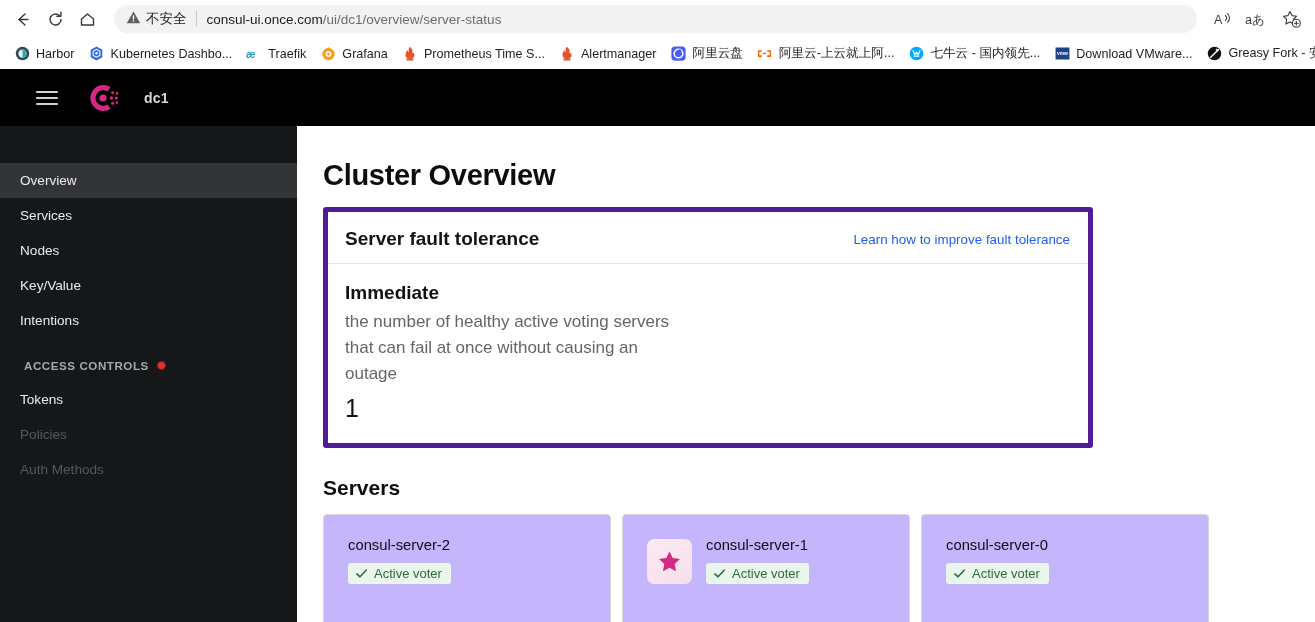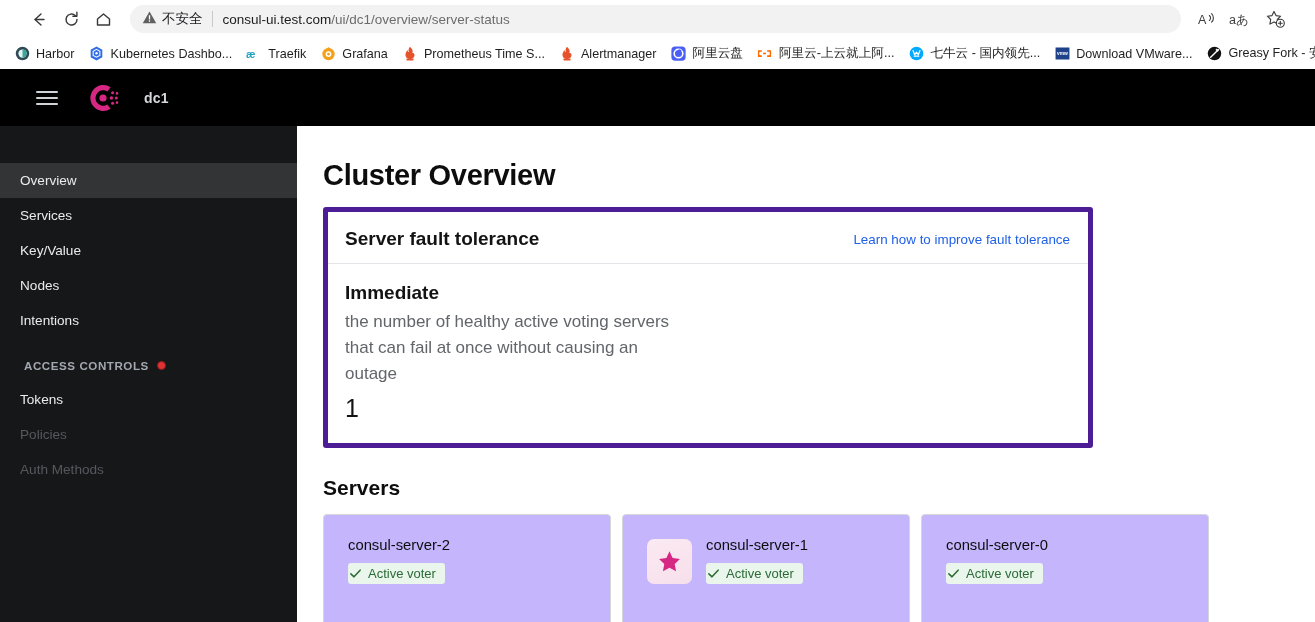--- a/index.html
+++ b/index.html
@@ -8,21 +8,21 @@
     font-family: "Liberation Sans", sans-serif;
     background: #ffffff;
     overflow: hidden;
   }
 
   
   .browser-chrome { width: 100%; background: #ffffff; }
 
   .toolbar {
     height: 38px; display: flex; align-items: center;
-    padding: 0 24px; gap: 2px; background: #ffffff;
+    padding: 0 8px; gap: 2px; background: #ffffff;
   }
   .nav-btn {
     width: 30px; height: 30px; display: flex;
     align-items: center; justify-content: center;
     border-radius: 4px; flex: none;
   }
   .nav-btn svg { display: block; }
 
   .omnibox {
     flex: 1; height: 28px; margin: 0 8px 0 10px;
@@ -158,21 +158,21 @@
     width: 45px; height: 45px; flex: none; border-radius: 7px;
     background: linear-gradient(155deg,#fbeaf2 0%,#f6dfeb 100%);
     display: flex; align-items: center; justify-content: center;
     margin-top: 2px;
   }
   .server-info { display: flex; flex-direction: column; gap: 10px; }
   .server-name { font-size: 14.8px; color: #0d0d0d; }
   .voter-badge {
     display: inline-flex; align-items: center; gap: 6px;
     background: #eaf5ec; border-radius: 3px;
-    padding: 3px 9px 3px 1px; align-self: flex-start;
+    padding: 3px 9px 3px 7px; align-self: flex-start;
   }
   .voter-text { font-size: 13px; color: #2a6b36; }
   .check svg { display: block; }
 </style>
 </head>
 <body>
 
 <div class="browser-chrome">
 
   <div class="toolbar">
@@ -199,21 +199,21 @@
         <span>
           <svg width="15" height="15" viewBox="0 0 16 16">
               <path d="M8 1.6 L15.2 14.2 H0.8 Z" fill="#606060"></path>
               <rect x="7.3" y="5.6" width="1.4" height="4.6" fill="#fff"></rect>
               <rect x="7.3" y="11" width="1.4" height="1.5" fill="#fff"></rect>
             </svg>
         </span>
         <span class="security-text">不安全</span>
       </div>
       <div class="omni-divider"></div>
-      <div class="url-text"><span class="url-host">consul-ui.test.com</span><span>/ui/dc1/overview/server-status</span></div>
+      <div class="url-text"><span class="url-host">consul-ui.once.com</span><span>/ui/dc1/overview/server-status</span></div>
     </div>
 
     <div class="toolbar-right">
       <div class="icon-btn">
         <svg width="20" height="18" viewBox="0 0 20 18">
             <text x="1" y="13.5" font-family="Liberation Sans, sans-serif" font-size="12.5" fill="#3d3d3d">A</text>
             <path d="M12.4 5.5 a3.6 3.6 0 0 1 0 5" fill="none" stroke="#3d3d3d" stroke-width="1.1" stroke-linecap="round"></path>
             <path d="M14.6 3.6 a6 6 0 0 1 0 8.6" fill="none" stroke="#3d3d3d" stroke-width="1.1" stroke-linecap="round"></path>
           </svg>
       </div>
@@ -380,24 +380,24 @@
   <div class="app-body">
 
     <nav class="sidebar">
       <div class="nav-item active">
         <span>Overview</span>
       </div>
       <div class="nav-item">
         <span>Services</span>
       </div>
       <div class="nav-item">
+        <span>Nodes</span>
+      </div>
+      <div class="nav-item">
         <span>Key/Value</span>
-      </div>
-      <div class="nav-item">
-        <span>Nodes</span>
       </div>
       <div class="nav-item">
         <span>Intentions</span>
       </div>
 
       <div class="nav-group">
         <span>ACCESS CONTROLS</span>
         <span class="red-dot"></span>
       </div>
 

